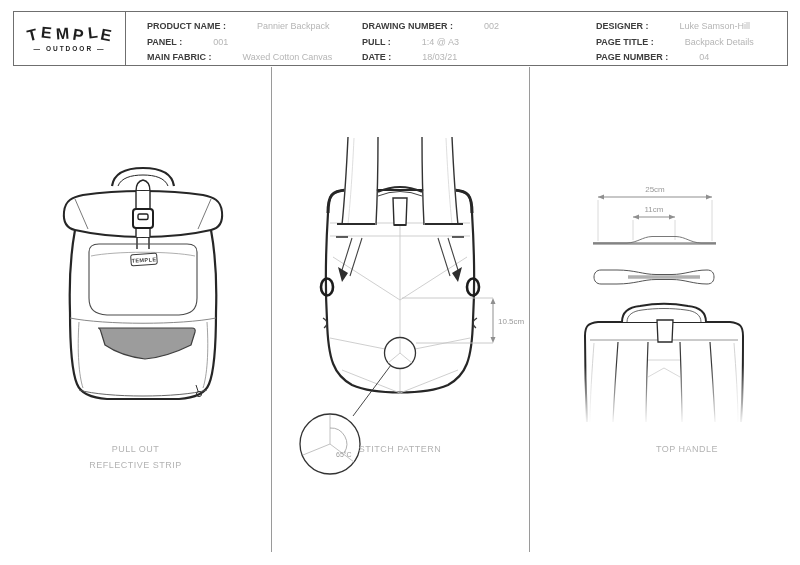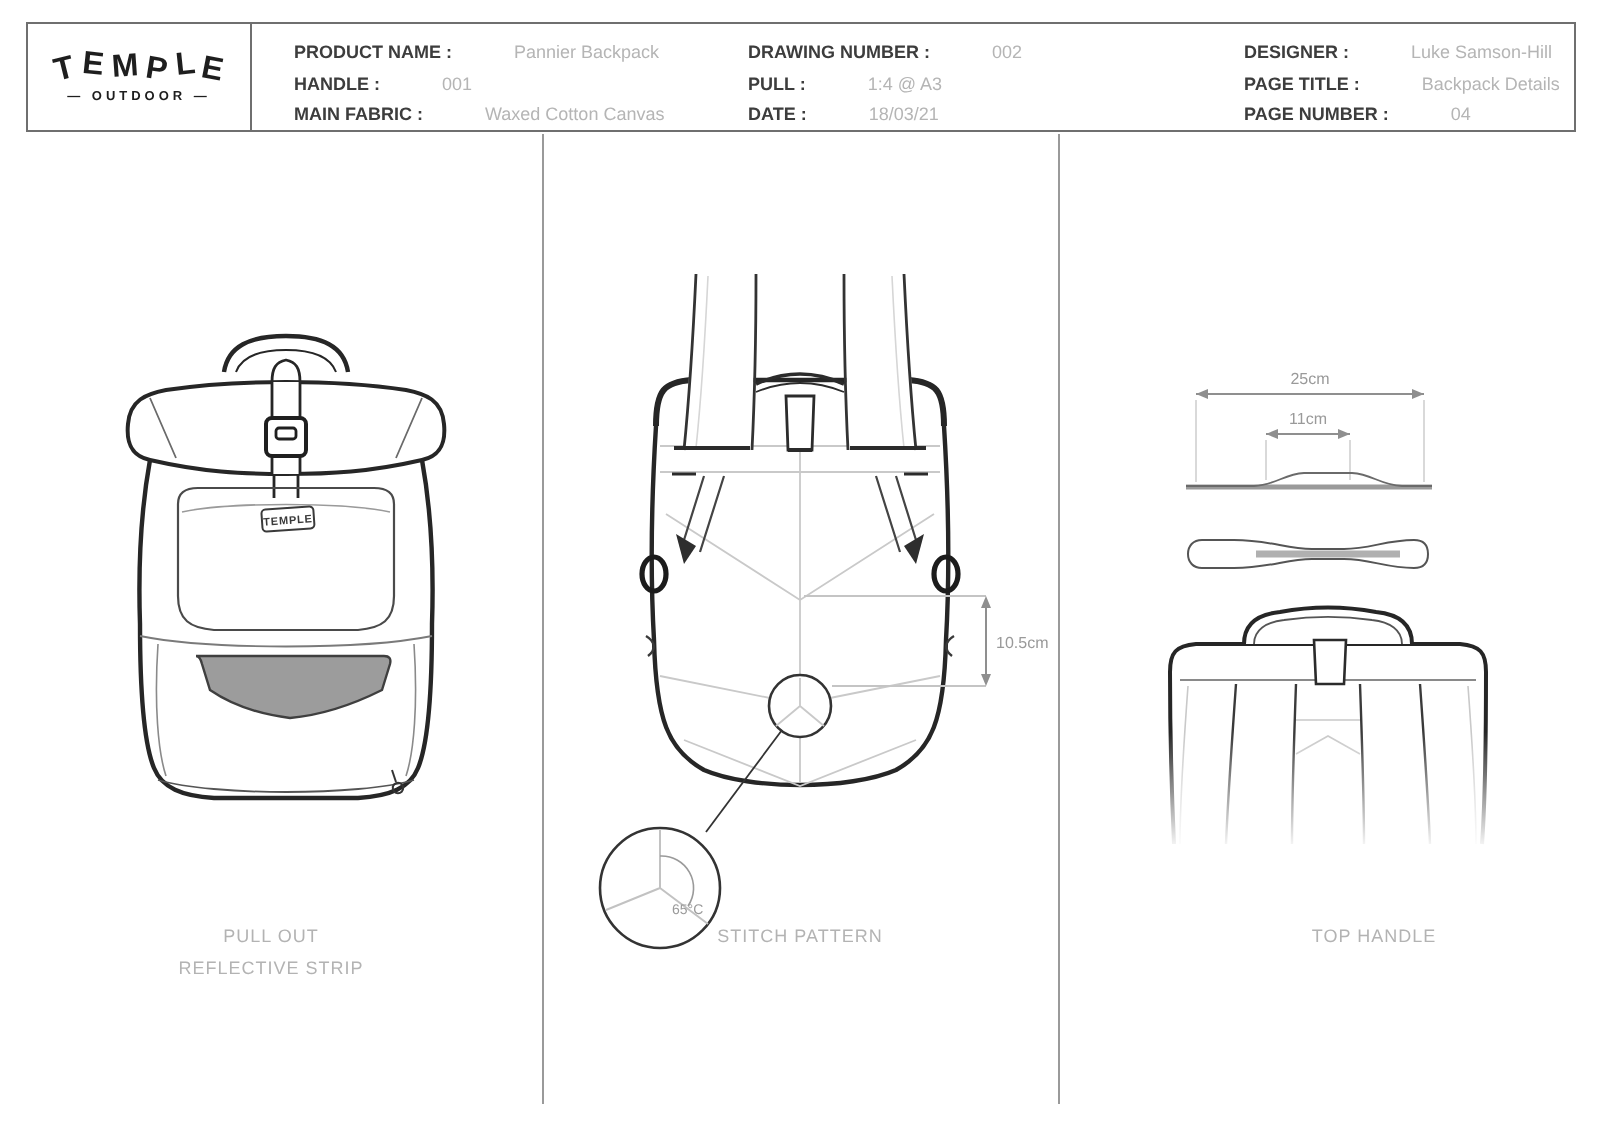--- a/index.html
+++ b/index.html
@@ -20,33 +20,33 @@
   .logo-word{font-size:16px;font-weight:700;color:#1e1e1e;line-height:16px;white-space:nowrap;}
   .logo-ch{display:inline-block;margin:0 2px;}
   .c0{transform:rotate(-14deg) translateY(1.5px);}
   .c1{transform:rotate(6deg) translateY(-1px);}
   .c2{transform:rotate(-4deg);}
   .c3{transform:rotate(9deg) translateY(1.5px);}
   .c4{transform:rotate(-6deg) translateY(-1px);}
   .c5{transform:rotate(11deg) translateY(1.5px);}
   .logo-sub{font-size:6.5px;font-weight:700;letter-spacing:2px;color:#1e1e1e;margin-top:3px;white-space:nowrap;}
   .hcol{position:absolute;top:7px;white-space:nowrap;}
-  .hcol-1{left:133px;} .hcol-2{left:360px;} .hcol-3{left:608px;}
+  .hcol-1{left:133px;} .hcol-2{left:348px;} .hcol-3{left:582px;}
   .hrow{font-size:9px;line-height:15.5px;}
   .hlabel{font-weight:700;color:#3d3d3d;}
   .hval{color:#b5b5b5;margin-left:3px;padding-left:28px;}
   
   .divider-v{position:absolute;top:67px;height:485px;width:1px;background:#9a9a9a;}
   .div-1{left:271px;} .div-2{left:529px;}
   .panel{position:absolute;top:67px;height:485px;}
   .panel-left{left:0;width:271px;}
   .panel-mid{left:271px;width:258px;}
   .panel-right{left:529px;width:316px;}
   .caption{
-    position:absolute;top:393px;left:0;width:100%;text-align:center;
+    position:absolute;top:374px;left:0;width:100%;text-align:center;
     font-size:9px;line-height:16px;color:#b3b3b3;letter-spacing:0.5px;
   }
   .drawing{position:absolute;}
   .svg-left{left:55px;top:85px;}
   .svg-mid{left:19px;top:68px;}
   .svg-right{left:31px;top:103px;}
   svg text{font-family:"Liberation Sans",sans-serif;}
 </style>
 </head>
 <body>
@@ -54,21 +54,21 @@
 <div class="page">
 
   <div class="header-box">
     <div class="logo-cell">
       <div class="logo-word"><span class="logo-ch c0">T</span><span class="logo-ch c1">E</span><span class="logo-ch c2">M</span><span class="logo-ch c3">P</span><span class="logo-ch c4">L</span><span class="logo-ch c5">E</span></div>
       <div class="logo-sub">— OUTDOOR —</div>
     </div>
 
     <div class="hcol hcol-1">
       <div class="hrow"><span class="hlabel">PRODUCT NAME :</span><span class="hval">Pannier Backpack</span></div>
-      <div class="hrow"><span class="hlabel">HANDLE :</span><span class="hval">001</span></div>
+      <div class="hrow"><span class="hlabel">PANEL :</span><span class="hval">001</span></div>
       <div class="hrow"><span class="hlabel">MAIN FABRIC :</span><span class="hval">Waxed Cotton Canvas</span></div>
     </div>
 
     <div class="hcol hcol-2">
       <div class="hrow"><span class="hlabel">DRAWING NUMBER :</span><span class="hval">002</span></div>
       <div class="hrow"><span class="hlabel">PULL :</span><span class="hval">1:4 @ A3</span></div>
       <div class="hrow"><span class="hlabel">DATE :</span><span class="hval">18/03/21</span></div>
     </div>
 
     <div class="hcol hcol-3">

